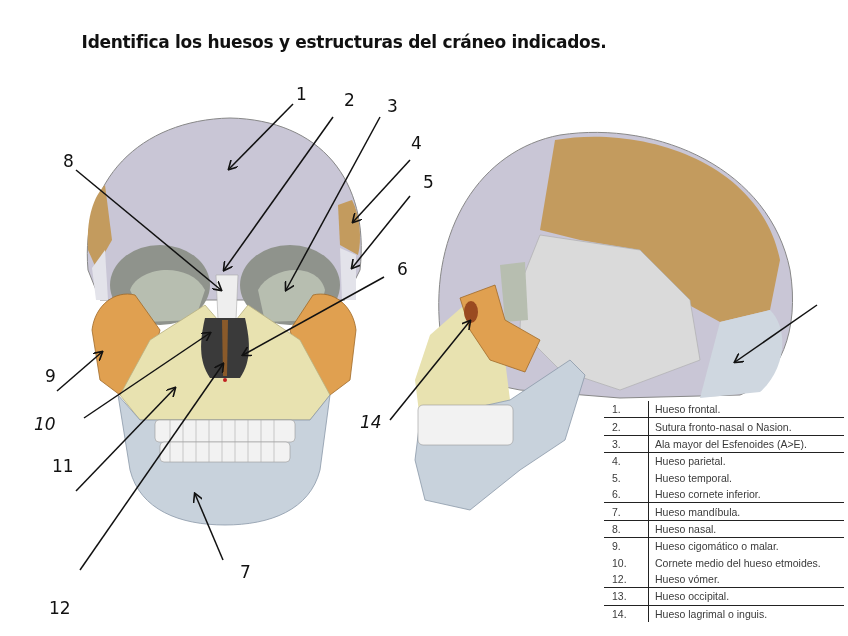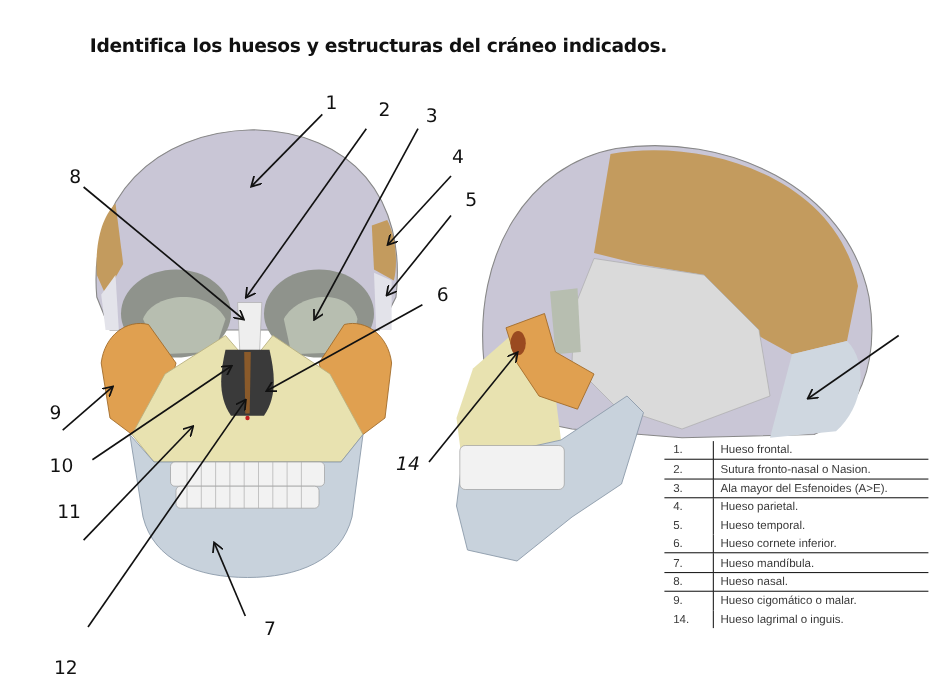--- a/index.html
+++ b/index.html
@@ -111,21 +111,21 @@
 
 <div class="num" style="left:296px;top:84px;">1</div>
 <div class="num" style="left:344px;top:90px;">2</div>
 <div class="num" style="left:387px;top:96px;">3</div>
 <div class="num" style="left:411px;top:133px;">4</div>
 <div class="num" style="left:423px;top:172px;">5</div>
 <div class="num" style="left:397px;top:259px;">6</div>
 <div class="num" style="left:240px;top:562px;">7</div>
 <div class="num" style="left:63px;top:151px;">8</div>
 <div class="num" style="left:45px;top:366px;">9</div>
-<div class="num" style="left:45px;top:414px;">10</div>
+<div class="num" style="left:34px;top:414px;font-style:italic;">10</div>
 <div class="num" style="left:52px;top:456px;">11</div>
 <div class="num" style="left:49px;top:598px;">12</div>
 <div class="num" style="left:856px;top:292px;">13</div>
 <div class="num" style="left:360px;top:412px;font-style:italic;">14</div>
 
 <table class="legend">
   <tbody>
       <tr class="rule">
         <td class="n">1.</td>
         <td class="t">Hueso frontal.</td>
@@ -156,17 +156,29 @@
       </tr>
   <tr class="rule">
         <td class="n">8.</td>
         <td class="t">Hueso nasal.</td>
       </tr>
   <tr>
         <td class="n">9.</td>
         <td class="t">Hueso cigomático o malar.</td>
       </tr>
   <tr>
+        <td class="n">10.</td>
+        <td class="t">Cornete medio del hueso etmoides.</td>
+      </tr>
+  <tr class="rule">
+        <td class="n">12.</td>
+        <td class="t">Hueso vómer.</td>
+      </tr>
+  <tr class="rule">
+        <td class="n">13.</td>
+        <td class="t">Hueso occipital.</td>
+      </tr>
+  <tr>
         <td class="n">14.</td>
         <td class="t">Hueso lagrimal o inguis.</td>
       </tr>
 </tbody>
   </table>
 
 </body></html>

